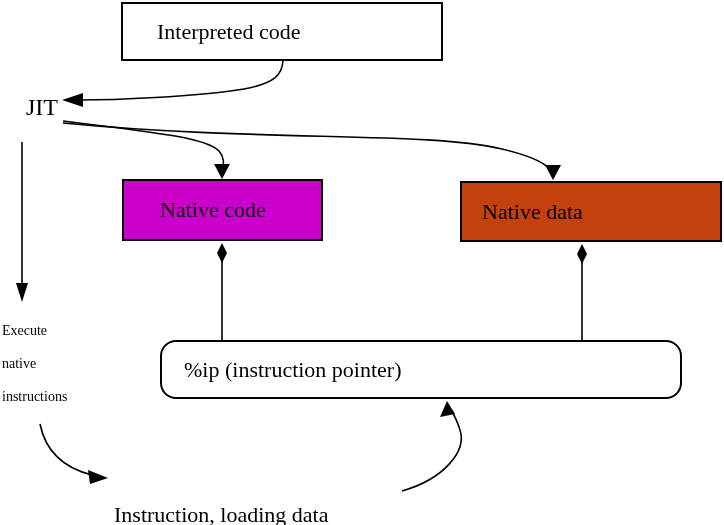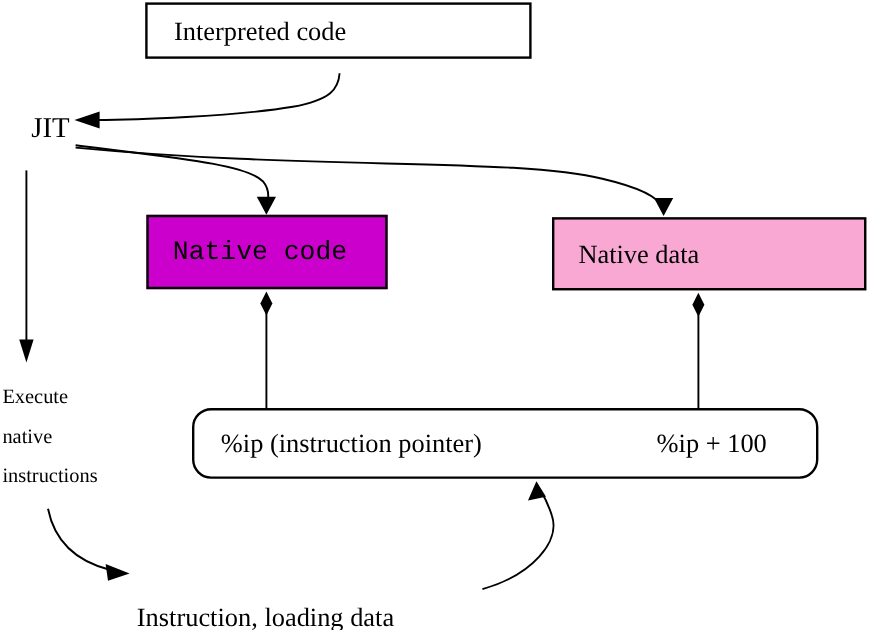--- a/index.html
+++ b/index.html
@@ -22,58 +22,56 @@
     position: absolute;
     box-sizing: border-box;
     border: 2px solid #000000;
     display: flex;
     align-items: center;
     font-size: 22px;
     z-index: 1;
   }
   #interpreted-code-box {
     left: 121px; top: 2px;
-    width: 322px; height: 47px;
+    width: 322px; height: 59px;
     background: #ffffff;
-    padding-left: 22px;
+    padding-left: 34px;
   }
   #native-code-box {
     left: 122px; top: 179px;
     width: 201px; height: 62px;
     background: #cc00cc;
-    padding-left: 20px;
-    font-family: Liberation Mono, monospace;
+    padding-left: 36px;
   }
   #native-data-box {
     left: 460px; top: 181px;
     width: 262px; height: 61px;
-    background: #f9a8d4;
+    background: #c2410c;
     padding-left: 20px;
   }
   #ip-box {
     left: 160px; top: 340px;
     width: 522px; height: 59px;
     background: #ffffff;
     border-radius: 16px;
-    justify-content: space-between;
-    padding: 0 41px 0 22px;
+    padding: 0 30px 0 22px;
   }
   .floating-label {
     position: absolute;
     z-index: 1;
     white-space: pre-line;
   }
   #jit-label {
     left: 2px; top: 94px;
     font-size: 24px;
     margin-left: 24px;
   }
   #execute-label {
     left: 2px; top: 314px;
-    font-size: 17px;
+    font-size: 14px;
     line-height: 33px;
   }
   #instruction-label {
     left: 114px; top: 450px;
     font-size: 22px;
     line-height: 33px;
     margin-top: 48px;
   }
   .stroke { fill: none; stroke: #000000; stroke-width: 1.6; }
   .fillhead { fill: #000000; stroke: none; }
@@ -139,19 +137,18 @@
   <div class="box" id="native-data-box">
     <span>Native data</span>
   </div>
 
   <div class="floating-label" id="execute-label">Execute
 native
 instructions</div>
 
   <div class="box" id="ip-box">
     <span>%ip (instruction pointer)</span>
-    <span>%ip + 100</span>
   </div>
 
   <div class="floating-label" id="instruction-label">Instruction, loading data
 movq (100)%ip, %r1</div>
 
 </div>
 
 </body></html>

